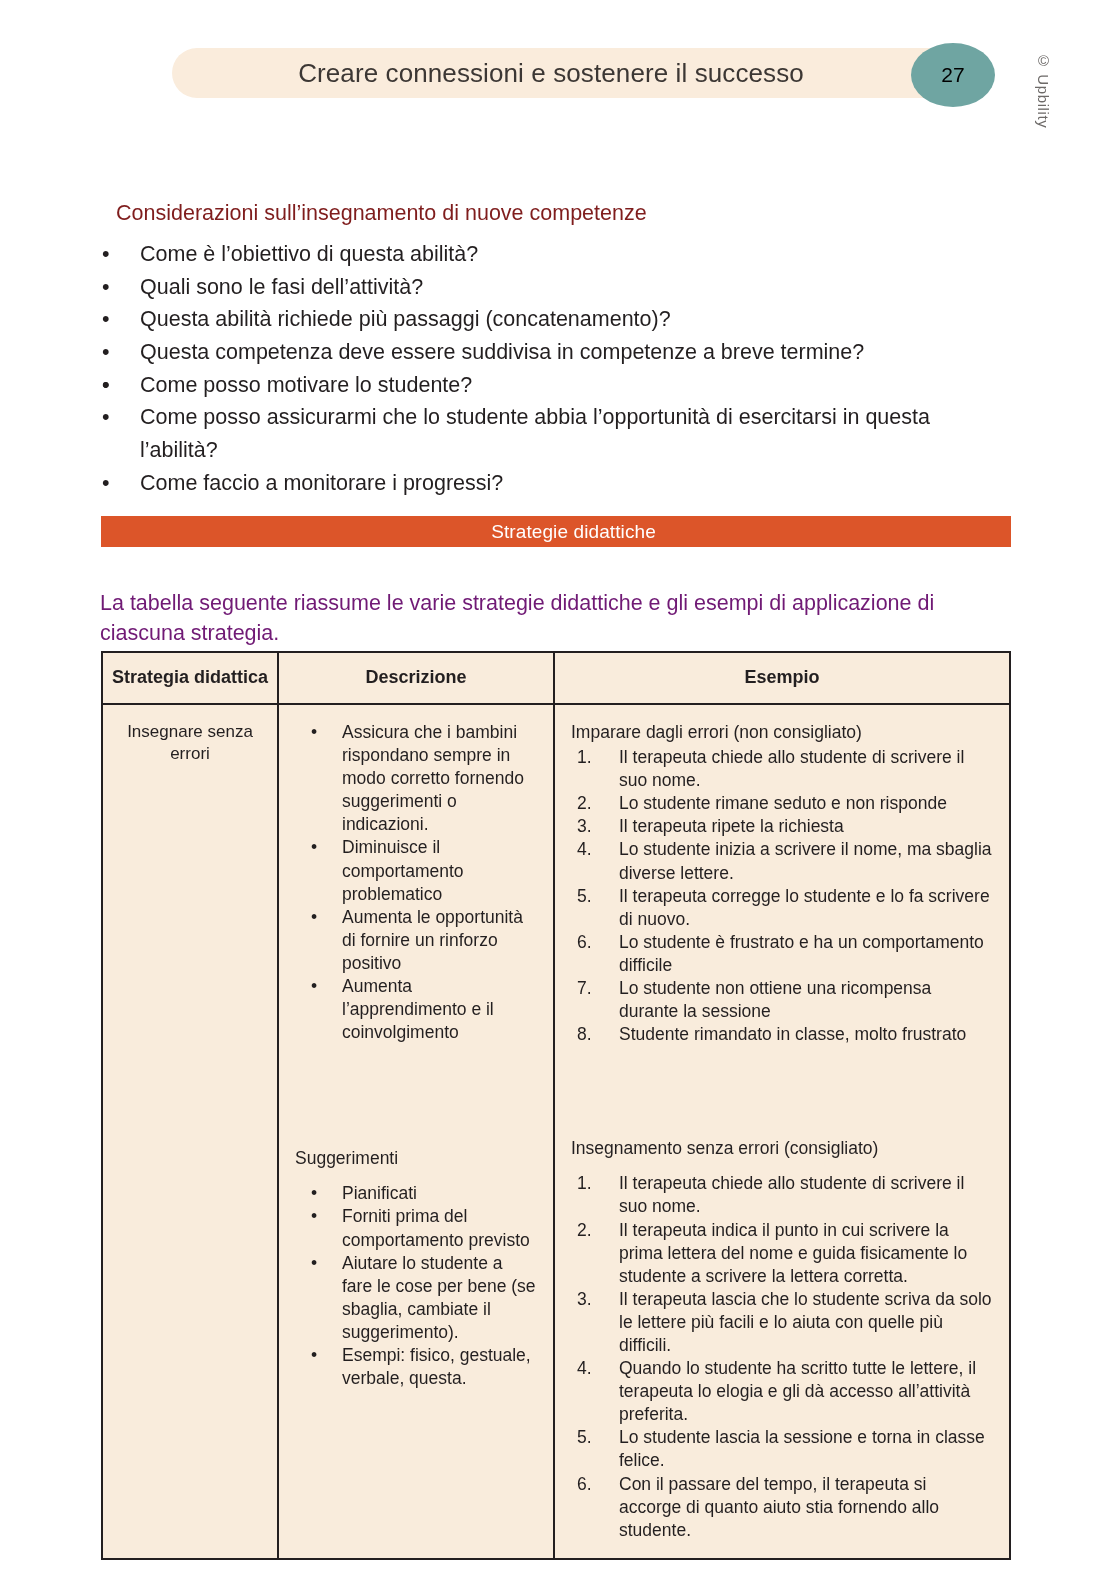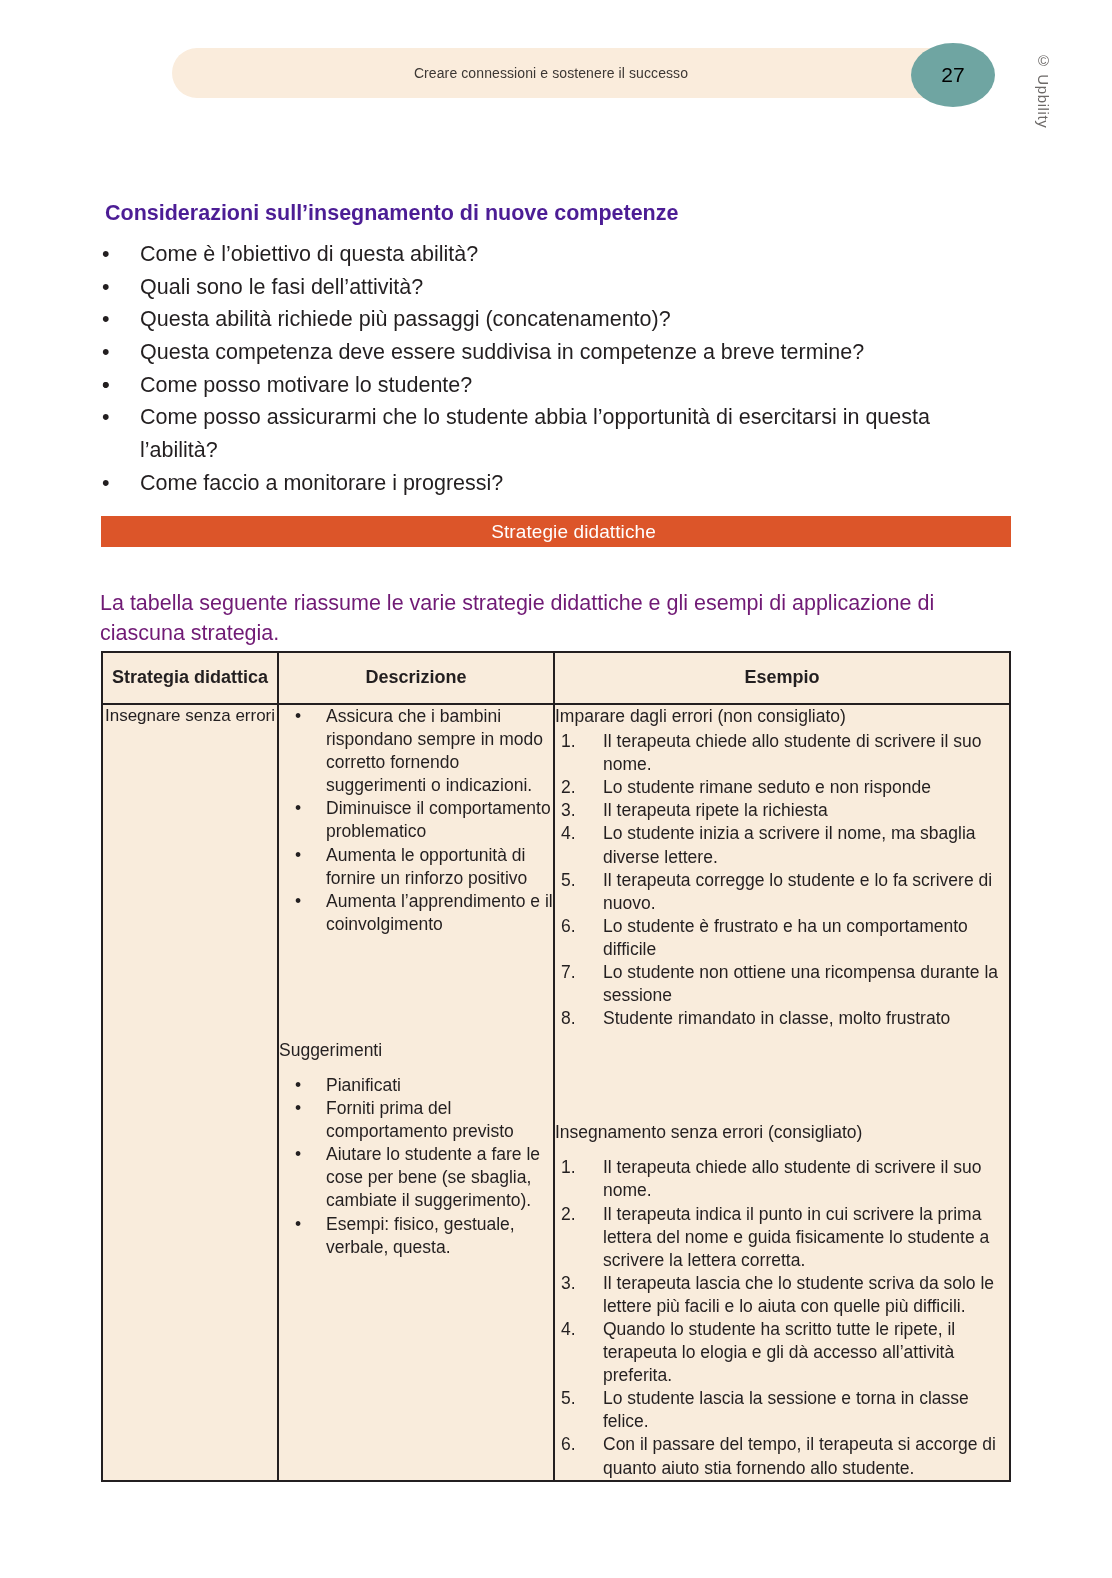--- a/index.html
+++ b/index.html
@@ -30,21 +30,21 @@
     top: 0;
     width: 818px;
     height: 50px;
     background: #faecdc;
     border-radius: 25px;
     display: flex;
     align-items: center;
     justify-content: center;
   }
   .header-title {
-    font-size: 14px;
+    font-size: 26px;
     color: #3c3734;
     letter-spacing: 0.1px;
     padding-right: 60px;
     white-space: nowrap;
   }
   .page-number-badge {
     position: absolute;
     right: -5px;
     top: -5px;
     width: 84px;
@@ -72,24 +72,23 @@
 
   
   .content {
     position: absolute;
     left: 100px;
     top: 200px;
     width: 912px;
   }
   .intro-heading {
     font-size: 21.5px;
-    color: #4c1d95;
-    margin: 0 0 11px 5px;
+    color: #7f1d1d;
+    margin: 0 0 11px 16px;
     line-height: 1.25;
-    font-weight: bold;
   }
   .bullet-list {
     list-style: none;
     margin: 0;
     padding: 0;
   }
   .bullet-list li {
     position: relative;
     padding-left: 40px;
     font-size: 21.5px;
@@ -142,21 +141,21 @@
     width: 908px;
     border-collapse: collapse;
     table-layout: fixed;
     background: #f9ecdc;
   }
   .strategy-table th,
   .strategy-table td {
     border: 2px solid #231f20;
     background: #f9ecdc;
     vertical-align: top;
-    padding: 0;
+    padding: 16px;
   }
   .strategy-table th {
     text-align: center;
     vertical-align: middle;
     font-size: 18px;
     font-weight: bold;
     padding: 14px 6px;
     line-height: 1.22;
   }
   .col-strategy { width: 176px; }
@@ -315,20 +314,20 @@
           <li><span class="n-mark">8.</span><span>Studente rimandato in classe, molto frustrato</span></li>
         </ol>
 
         <div class="block-gap-sm"></div>
 
         <p class="blk-title spaced">Insegnamento senza errori (consigliato)</p>
         <ol class="cell-numbers">
           <li><span class="n-mark">1.</span><span>Il terapeuta chiede allo studente di scrivere il suo nome.</span></li>
           <li><span class="n-mark">2.</span><span>Il terapeuta indica il punto in cui scrivere la prima lettera del nome e guida fisicamente lo studente a scrivere la lettera corretta.</span></li>
           <li><span class="n-mark">3.</span><span>Il terapeuta lascia che lo studente scriva da solo le lettere più facili e lo aiuta con quelle più difficili.</span></li>
-          <li><span class="n-mark">4.</span><span>Quando lo studente ha scritto tutte le ripete, il terapeuta lo elogia e gli dà accesso all’attività preferita.</span></li>
+          <li><span class="n-mark">4.</span><span>Quando lo studente ha scritto tutte le lettere, il terapeuta lo elogia e gli dà accesso all’attività preferita.</span></li>
           <li><span class="n-mark">5.</span><span>Lo studente lascia la sessione e torna in classe felice.</span></li>
           <li><span class="n-mark">6.</span><span>Con il passare del tempo, il terapeuta si accorge di quanto aiuto stia fornendo allo studente.</span></li>
         </ol>
       </td>
     </tr>
   </tbody>
 </table>
 
 </body></html>

